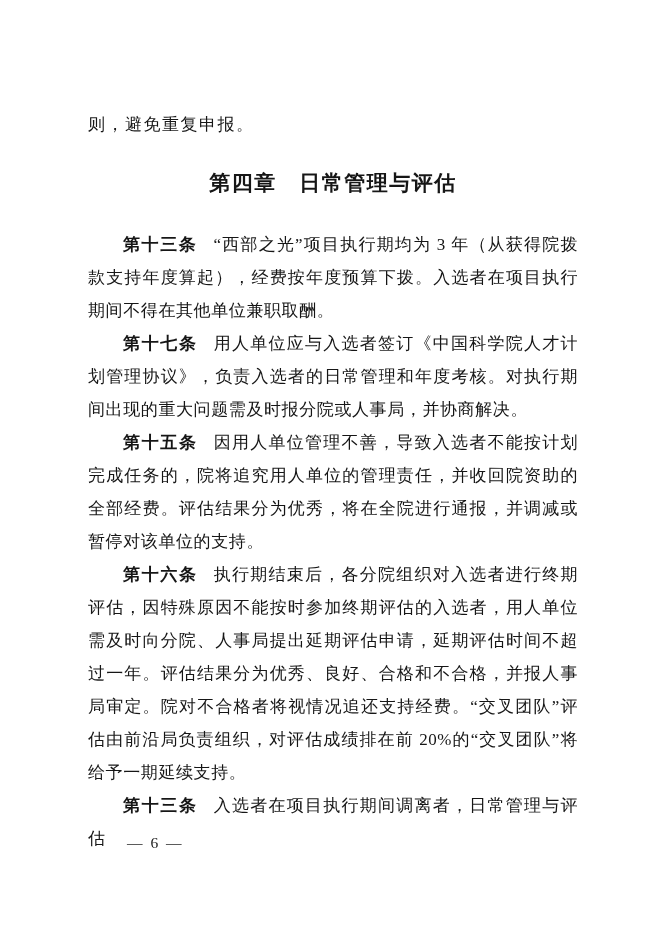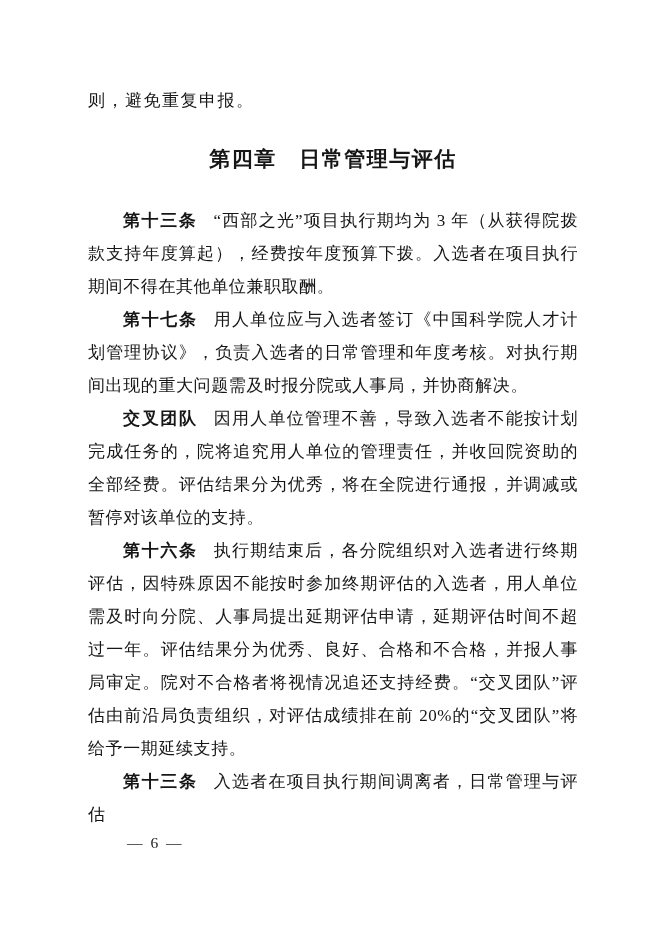--- a/index.html
+++ b/index.html
@@ -6,21 +6,21 @@
     margin: 0;
     padding: 0;
     background: #ffffff;
   }
   .page {
     position: relative;
     width: 662px;
     height: 936px;
     background: #ffffff;
     box-sizing: border-box;
-    padding: 84px 84px 0 88px;
+    padding: 108px 84px 0 88px;
     font-family: "Liberation Serif", "DejaVu Serif", serif;
     color: #161616;
     overflow: hidden;
   }
   .content {
     font-size: 17px;
     line-height: 33px;
     text-align: justify;
     text-justify: inter-ideograph;
   }
@@ -62,21 +62,21 @@
   <div class="content">
 
     <p class="cont-line">则，避免重复申报。</p>
 
     <h1 class="chapter">第四章　日常管理与评估</h1>
 
     <p class="para"><span class="term">第十三条</span><span>“西部之光”项目执行期均为 3 年（从获得院拨款支持年度算起），经费按年度预算下拨。入选者在项目执行期间不得在其他单位兼职取酬。</span></p>
 
     <p class="para"><span class="term">第十七条</span><span>用人单位应与入选者签订《中国科学院人才计划管理协议》，负责入选者的日常管理和年度考核。对执行期间出现的重大问题需及时报分院或人事局，并协商解决。</span></p>
 
-    <p class="para"><span class="term">交叉团队</span><span>因用人单位管理不善，导致入选者不能按计划完成任务的，院将追究用人单位的管理责任，并收回院资助的全部经费。评估结果分为优秀，将在全院进行通报，并调减或暂停对该单位的支持。</span></p>
+    <p class="para"><span class="term">第十五条</span><span>因用人单位管理不善，导致入选者不能按计划完成任务的，院将追究用人单位的管理责任，并收回院资助的全部经费。评估结果分为优秀，将在全院进行通报，并调减或暂停对该单位的支持。</span></p>
 
     <p class="para"><span class="term">第十六条</span><span>执行期结束后，各分院组织对入选者进行终期评估，因特殊原因不能按时参加终期评估的入选者，用人单位需及时向分院、人事局提出延期评估申请，延期评估时间不超过一年。评估结果分为优秀、良好、合格和不合格，并报人事局审定。院对不合格者将视情况追还支持经费。“交叉团队”评估由前沿局负责组织，对评估成绩排在前 20%的“交叉团队”将给予一期延续支持。</span></p>
 
     <p class="para"><span class="term">第十三条</span><span>入选者在项目执行期间调离者，日常管理与评估</span></p>
 
   </div>
 
   <div class="page-number">— 6 —</div>
 </div>
 

